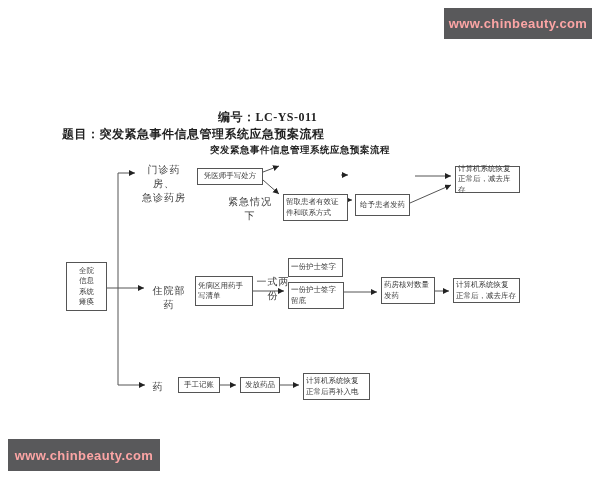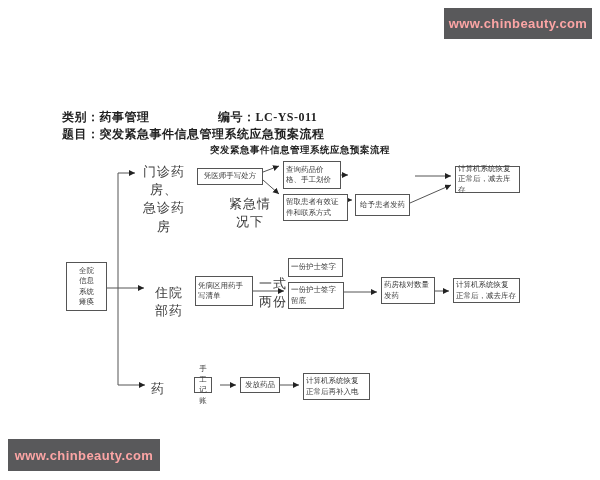--- a/index.html
+++ b/index.html
@@ -30,21 +30,21 @@
   }
 
   
   .node{
     position:absolute;box-sizing:border-box;border:1px solid #555;
     color:#3c3c3c;font-size:7.5px;line-height:1.4;white-space:pre-line;
     padding:1px 2px;display:flex;align-items:center;background:#fff;
   }
   .node.c{justify-content:center;text-align:center;}
   .lbl{
-    position:absolute;box-sizing:border-box;color:#3c3c3c;font-size:13px;
+    position:absolute;box-sizing:border-box;color:#3c3c3c;font-size:10px;
     line-height:1.4;white-space:pre-line;letter-spacing:1px;text-align:center;
   }
   svg.connectors{position:absolute;left:0;top:0;width:600px;height:480px;}
 
   
   .n-root{left:66px;top:262px;width:41px;height:49px;justify-content:center;text-align:right;}
   .l-outpatient{left:141px;top:163px;width:46px;height:34px;}
   .l-inpatient{left:150px;top:284px;width:38px;}
   .l-store{left:150px;top:380px;width:16px;}
   .n-a1{left:197px;top:168px;width:66px;height:17px;}
@@ -53,33 +53,32 @@
   .n-a3{left:283px;top:194px;width:65px;height:27px;}
   .n-a4{left:352px;top:162px;width:63px;height:26px;}
   .n-a5{left:355px;top:194px;width:55px;height:22px;}
   .n-a6{left:455px;top:166px;width:65px;height:27px;}
   .n-b1{left:195px;top:276px;width:58px;height:30px;}
   .l-duplicate{left:254px;top:275px;width:38px;}
   .n-b2{left:288px;top:258px;width:55px;height:19px;}
   .n-b3{left:288px;top:282px;width:56px;height:27px;}
   .n-b4{left:381px;top:277px;width:54px;height:27px;}
   .n-b5{left:453px;top:278px;width:67px;height:25px;}
-  .n-c1{left:194px;top:377px;width:18px;height:16px;}
+  .n-c1{left:178px;top:377px;width:42px;height:16px;}
   .n-c2{left:240px;top:377px;width:40px;height:16px;}
   .n-c3{left:303px;top:373px;width:67px;height:27px;}
 </style>
 </head>
 <body>
 
 <div class="page">
 
   <div class="watermark wm-top">www.chinbeauty.com</div>
   <div class="watermark wm-bottom">www.chinbeauty.com</div>
 
-  <div class="hdr hdr-cat"><span>类别：</span><span>药事管理</span></div>
   <div class="hdr hdr-code"><span>编号：</span><span>LC-YS-011</span></div>
   <div class="hdr hdr-subj"><span>题目：</span><span>突发紧急事件信息管理系统应急预案流程</span></div>
   <div class="diagram-title">突发紧急事件信息管理系统应急预案流程</div>
 
   <svg class="connectors" viewBox="0 0 600 480" xmlns="http://www.w3.org/2000/svg">
     <defs>
       <marker id="arw" markerWidth="7" markerHeight="7" refX="6" refY="3" orient="auto">
         <path d="M0,0 L6,3 L0,6 Z" fill="#222"></path>
       </marker>
     </defs>
@@ -109,22 +108,20 @@
 瘫痪</div>
 
   <div class="lbl l-outpatient">门诊药
 房、
 急诊药房</div>
   <div class="lbl l-inpatient">住院部药</div>
   <div class="lbl l-store">药</div>
 
   <div class="node c n-a1">凭医师手写处方</div>
   <div class="lbl l-emergency">紧急情况下</div>
-  <div class="node n-a2">查询药品价
-格、手工划价</div>
   <div class="node n-a3">留取患者有效证
 件和联系方式</div>
   <div class="node c n-a5">给予患者发药</div>
   <div class="node n-a6">计算机系统恢复
 正常后，减去库存</div>
 
   <div class="node n-b1">凭病区用药手
 写清单</div>
   <div class="lbl l-duplicate">一式两份</div>
   <div class="node n-b2">一份护士签字</div>

